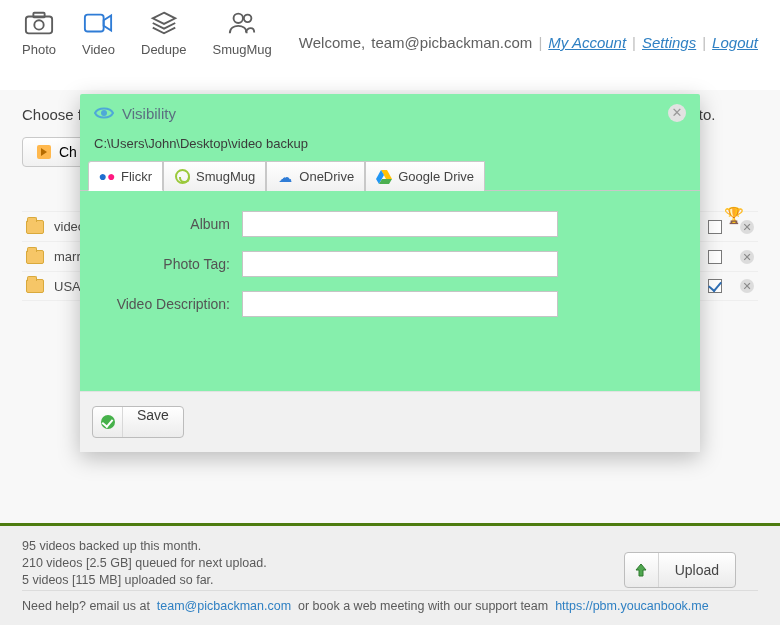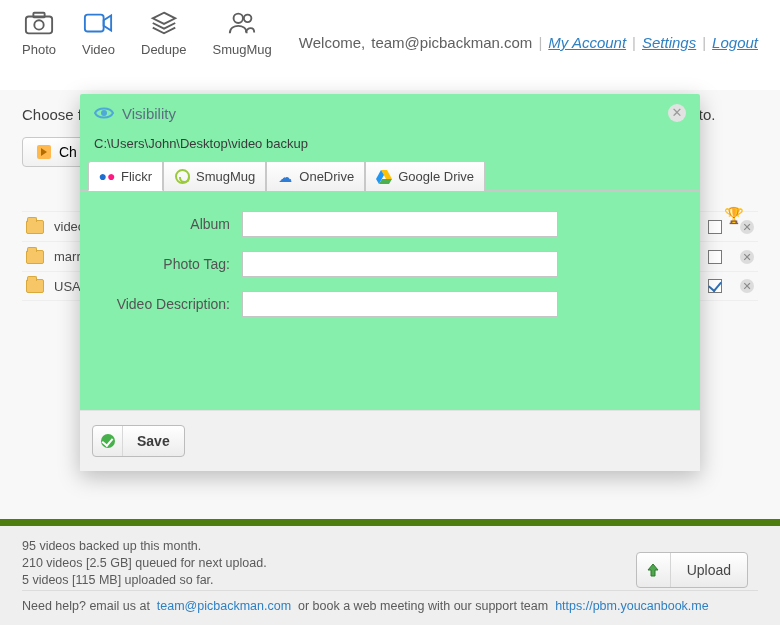--- a/index.html
+++ b/index.html
@@ -29,23 +29,23 @@
 .folder-icon { width: 18px; height: 14px; background: #f6c667; border: 1px solid #d9a93b; border-radius: 2px; margin-right: 10px; position: relative; }
 .folder-icon::before { content: ''; position: absolute; top: -4px; left: 0; width: 8px; height: 4px; background: #f6c667; border: 1px solid #d9a93b; border-bottom: none; border-radius: 2px 2px 0 0; }
 .row-spacer { flex: 1; }
 .row-check { width: 14px; height: 14px; border: 1px solid #7a7a7a; background: #fff; margin-right: 18px; position: relative; }
 .row-check.checked::after { content: ''; position: absolute; left: 2px; top: -1px; width: 6px; height: 10px; border-right: 2px solid #2f6fb5; border-bottom: 2px solid #2f6fb5; transform: rotate(40deg); }
 .row-close { width: 14px; height: 14px; border-radius: 50%; background: #dcdcdc; color: #888; font-size: 11px; line-height: 14px; text-align: center; cursor: pointer; }
 
 .trophy { position: absolute; right: 38px; top: 116px; width: 18px; height: 18px; color: #e0a030; font-size: 16px; }
 
 
-.footer { position: absolute; left: 0; right: 0; bottom: 0; background: #efefef; border-top: 7px solid #4d7c0f; padding: 10px 22px 12px 22px; font-size: 12.5px; color: #5a5a5a; }
+.footer { position: absolute; left: 0; right: 0; bottom: 0; background: #efefef; border-top: 3px solid #4d7c0f; padding: 10px 22px 12px 22px; font-size: 12.5px; color: #5a5a5a; }
 .footer .line { margin: 3px 0; }
-.upload-btn { position: absolute; right: 32px; top: 26px; display: flex; align-items: center; border: 1px solid #bdbdbd; border-radius: 4px; background: linear-gradient(#ffffff,#ebebeb); cursor: pointer; }
+.upload-btn { position: absolute; right: 44px; top: 26px; display: flex; align-items: center; border: 1px solid #bdbdbd; border-radius: 4px; background: linear-gradient(#ffffff,#ebebeb); cursor: pointer; }
 .upload-btn .ico { width: 34px; height: 34px; display: flex; align-items: center; justify-content: center; border-right: 1px solid #d5d5d5; }
 .upload-btn .lbl { padding: 0 16px; font-size: 14px; color: #464646; }
 .help-line { border-top: 1px solid #dcdcdc; padding-top: 8px; font-size: 12.5px; }
 .help-line a { color: #2f80c3; text-decoration: none; }
 
 
 .modal-back { position: absolute; inset: 0; pointer-events: none; }
 .modal { position: absolute; left: 80px; top: 78px; width: 620px; background: #86efac; box-shadow: 0 6px 22px rgba(0,0,0,0.25); border-radius: 2px; pointer-events: auto; margin-top: 16px; }
 .modal-head { display: flex; align-items: center; padding: 10px 14px; font-size: 15px; color: #5b6f80; }
 .modal-head .eye { width: 20px; height: 14px; margin-right: 8px; }
@@ -56,27 +56,27 @@
 .tab:first-child { border-radius: 3px 0 0 0; }
 .tab.active { background: #fff; border-bottom: 1px solid #fff; }
 .tab-icon { width: 16px; height: 16px; display: flex; align-items: center; justify-content: center; font-size: 14px; }
 .flickr-icon span:first-child { color:#1f6fd0; }
 .flickr-icon span:last-child { color:#ff1981; }
 .smug-icon { width:15px; height:15px; border:2px solid #9bc93c; border-radius:50%; position:relative; }
 .smug-icon::after { content:''; position:absolute; left:2px; top:6px; width:7px; height:4px; border:2px solid #9bc93c; border-top:none; border-radius:0 0 6px 6px; }
 .onedrive-icon { color:#2f7cd6; }
 .gdrive-icon svg { width:16px; height:16px; }
 
-.form { padding: 20px 30px 79px 30px; }
+.form { padding: 20px 30px 60px 30px; }
 .form-row { display: flex; align-items: center; margin-bottom: 14px; }
 .form-row label { width: 120px; text-align: right; margin-right: 12px; font-size: 14px; color: #545454; }
 .form-row input { flex: 0 0 316px; height: 26px; border: 1px solid #c5c5c5; padding: 2px 6px; font-size: 13px; }
 
 .modal-foot { background: #f1f1f1; padding: 14px 12px; border-top: 1px solid #e2e2e2; }
-.save-btn { display: inline-flex; align-items: center; border: 1px solid #bcbcbc; border-radius: 4px; background: linear-gradient(#fff,#ececec); cursor: pointer; font-weight: bold; }
+.save-btn { display: inline-flex; align-items: flex-start; border: 1px solid #bcbcbc; border-radius: 4px; background: linear-gradient(#fff,#ececec); cursor: pointer; }
 .save-btn .ico { width: 30px; height: 30px; display: flex; align-items: center; justify-content: center; border-right: 1px solid #d8d8d8; }
 .save-btn .ico span { width: 14px; height: 14px; border-radius: 50%; background: #46b14a; position: relative; }
 .save-btn .ico span::after { content:''; position:absolute; left:3px; top:2px; width:5px; height:8px; border-right:2px solid #fff; border-bottom:2px solid #fff; transform: rotate(40deg); }
 .save-btn .lbl { padding: 0 14px; font-size: 14px; color: #3c3c3c; }
 </style>
 </head>
 <body>
 
 <div class="toolbar">
   <div class="toolbar-items">

